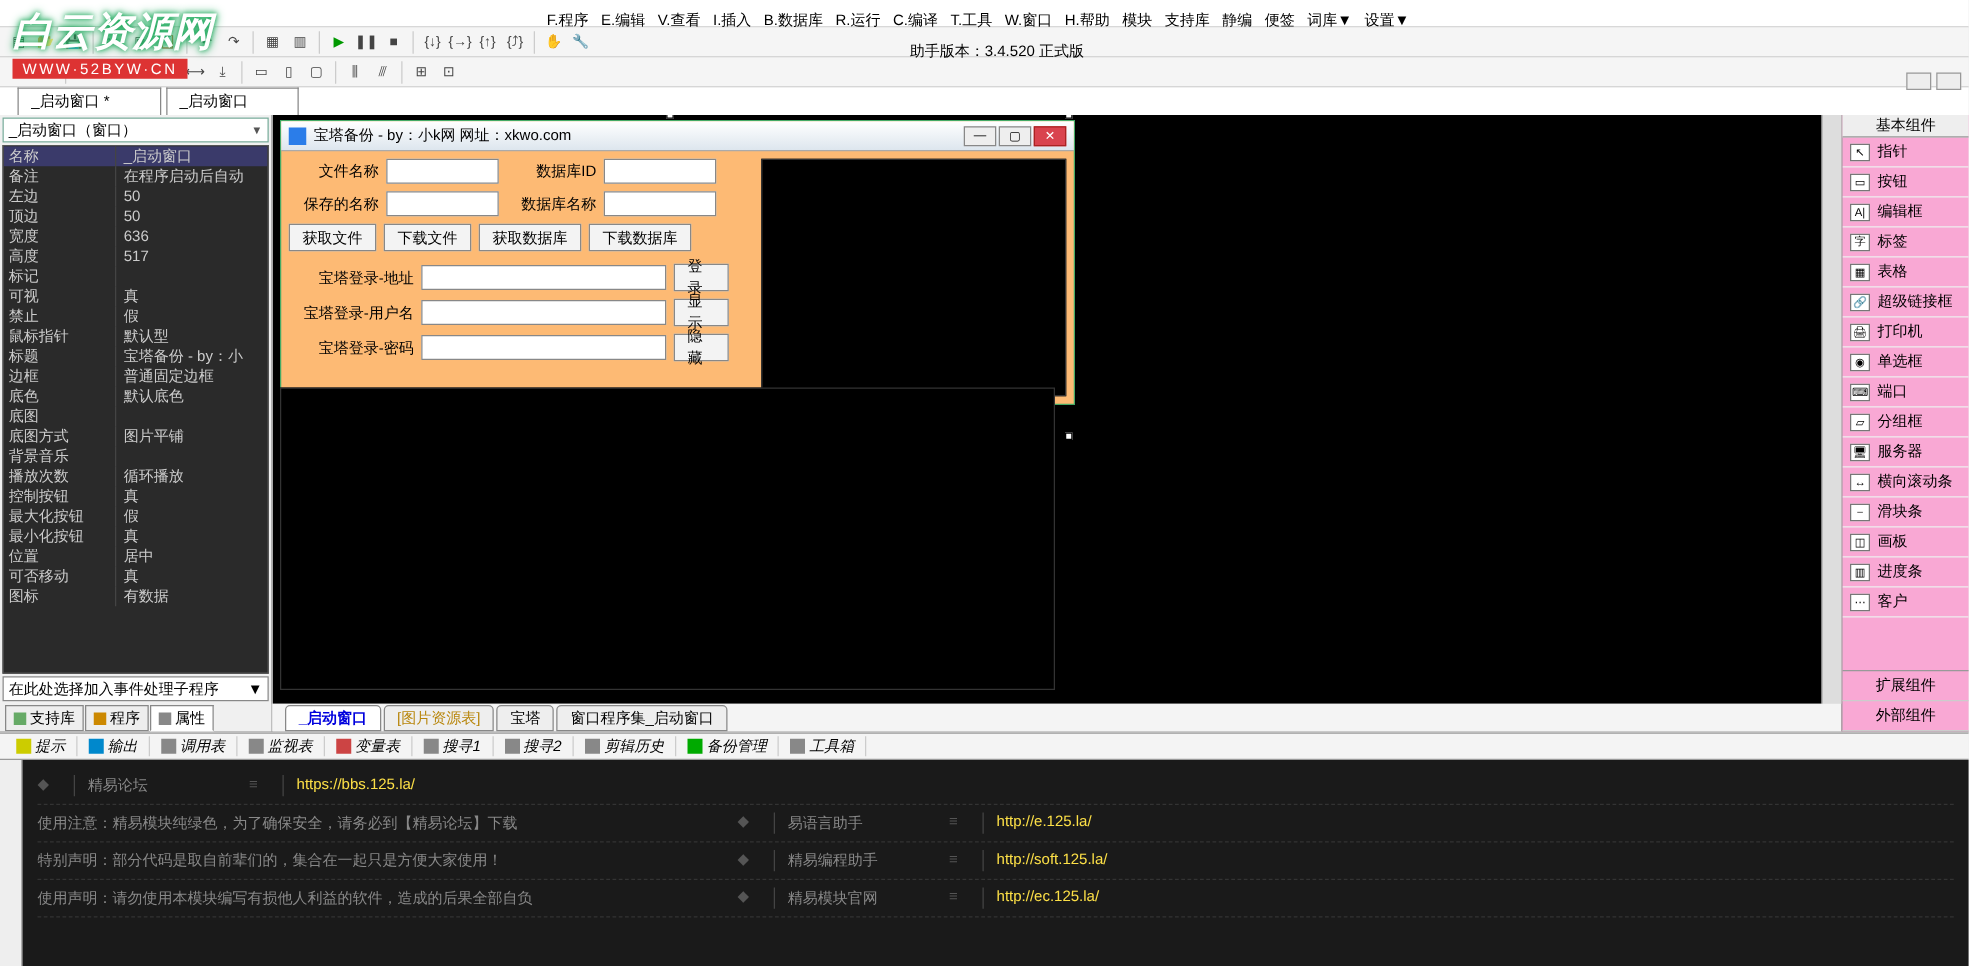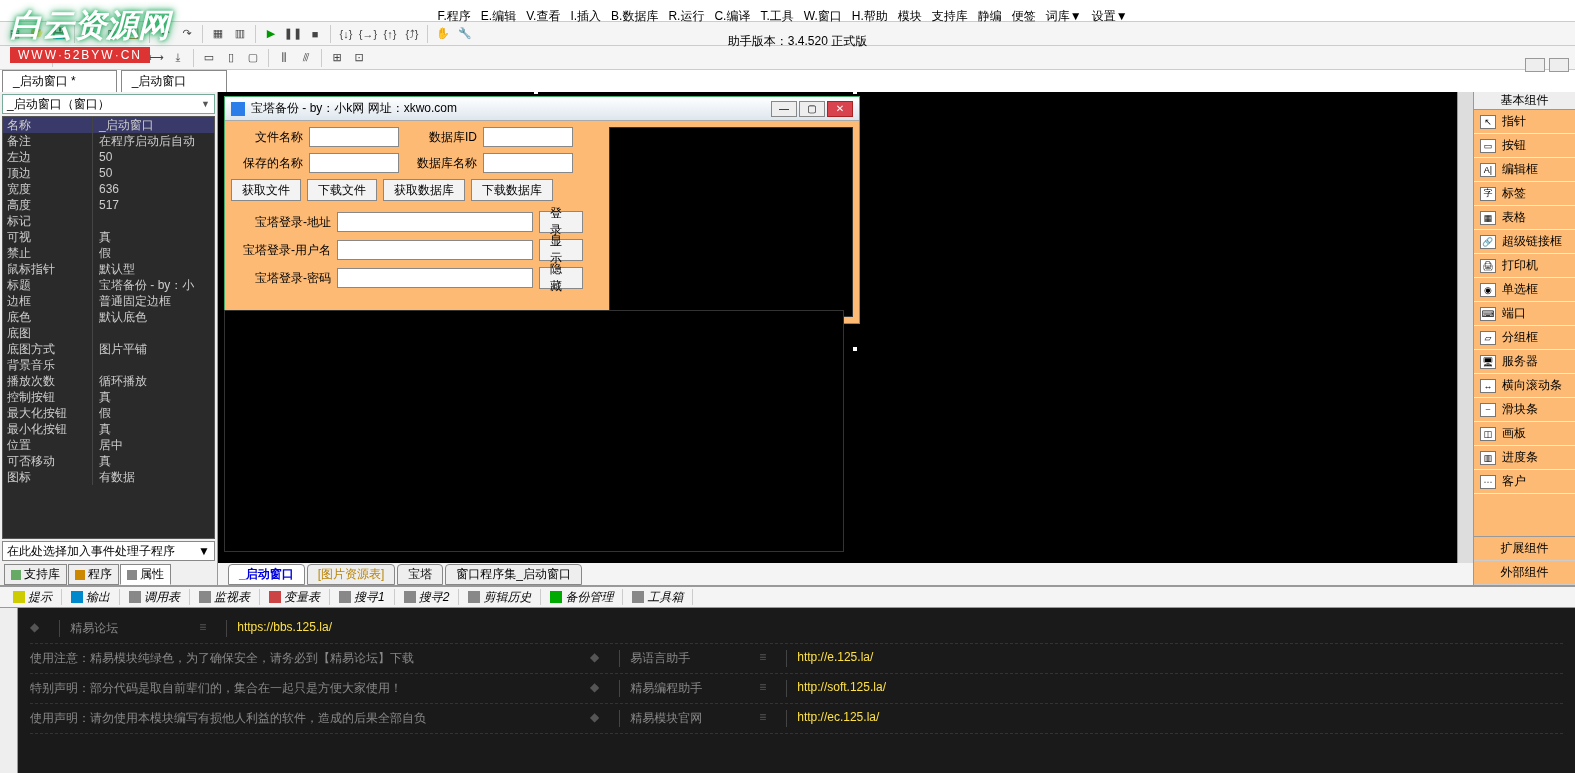--- a/index.html
+++ b/index.html
@@ -17,21 +17,21 @@
 .watermark .logo { font-size: 32px; font-weight: bold; color: #fff; text-shadow: 0 0 4px #1aa85a,0 0 8px #1aa85a; font-style: italic; }
 .watermark .url { font-size: 12px; color: #fff; background: #d33; padding: 1px 8px; letter-spacing: 2px; display: inline-block; margin-top: -6px; }
 
 
 .toolbar { height: 24px; background: #f5f5f5; border-bottom: 1px solid #ccc; display: flex; align-items: center; padding: 0 6px; gap: 4px; }
 .toolbar .tbtn { width: 18px; height: 18px; border: 1px solid transparent; display: flex; align-items: center; justify-content: center; font-size: 11px; color: #444; }
 .toolbar .tbtn.green { color: #090; }
 .toolbar .sep { width: 1px; height: 18px; background: #ccc; margin: 0 2px; }
 
 
-.doc-tabs { height: 22px; background: #fff; display: flex; align-items: flex-end; padding-left: 2px; }
+.doc-tabs { height: 22px; background: #fff; display: flex; align-items: flex-end; padding-left: 14px; }
 .doc-tab { border: 1px solid #888; border-bottom: none; padding: 2px 40px 2px 10px; background: #fff; margin-right: 2px; font-size: 12px; position: relative; }
 
 
 .main { display: flex; height: 493px; }
 .left-col { width: 218px; display: flex; flex-direction: column; border-right: 1px solid #999; }
 .combo { margin: 2px; border: 1px solid #7a9; height: 20px; display: flex; align-items: center; padding: 0 4px; justify-content: space-between; background: #fff; }
 .combo .arrow { font-size: 9px; color: #555; }
 .props { flex: 1; background: #2a2a2a; color: #ccc; overflow: auto; border: 1px solid #555; margin: 0 2px; }
 .prow { display: flex; height: 16px; line-height: 16px; font-size: 12px; }
 .prow .k { width: 90px; padding-left: 4px; border-right: 1px solid #444; }
@@ -70,21 +70,21 @@
 
 .scrollbar-v { width: 16px; background: #ddd; border-left: 1px solid #999; }
 
 
 .center-tabs { height: 22px; display: flex; align-items: flex-end; background: #f4f4f4; padding-left: 10px; }
 .ctab { border: 1px solid #888; border-top-left-radius: 4px; border-top-right-radius: 4px; padding: 1px 10px; background: #eee; margin-right: 2px; font-size: 12px; }
 .ctab.active { background: #fff; font-weight: bold; color: #00d; }
 .ctab.orange { color: #b8860b; }
 
 
-.right-col { width: 102px; border-left: 1px solid #999; display: flex; flex-direction: column; background: #fdba74; }
+.right-col { width: 102px; border-left: 1px solid #999; display: flex; flex-direction: column; background: #f9a8d4; }
 .palette-head { height: 18px; text-align: center; border-bottom: 1px solid #999; font-size: 12px; background: #eee; }
 .palette { flex: 1; overflow: auto; }
 .pitem { display: flex; align-items: center; gap: 6px; padding: 3px 6px; border-bottom: 1px solid #eee; }
 .pitem .pic { width: 16px; height: 14px; border: 1px solid #777; background: #fff; display: flex; align-items: center; justify-content: center; font-size: 9px; }
 .palette-foot { border-top: 1px solid #999; }
 .pfoot-item { text-align: center; padding: 3px 0; border-bottom: 1px solid #ccc; font-size: 12px; }
 
 
 .out-tabs { height: 22px; background: #f4f4f4; border-top: 1px solid #999; border-bottom: 1px solid #999; display: flex; align-items: center; padding-left: 6px; gap: 2px; }
 .otab { display: flex; align-items: center; gap: 3px; padding: 1px 6px; border: 1px solid transparent; font-size: 12px; font-style: italic; }

